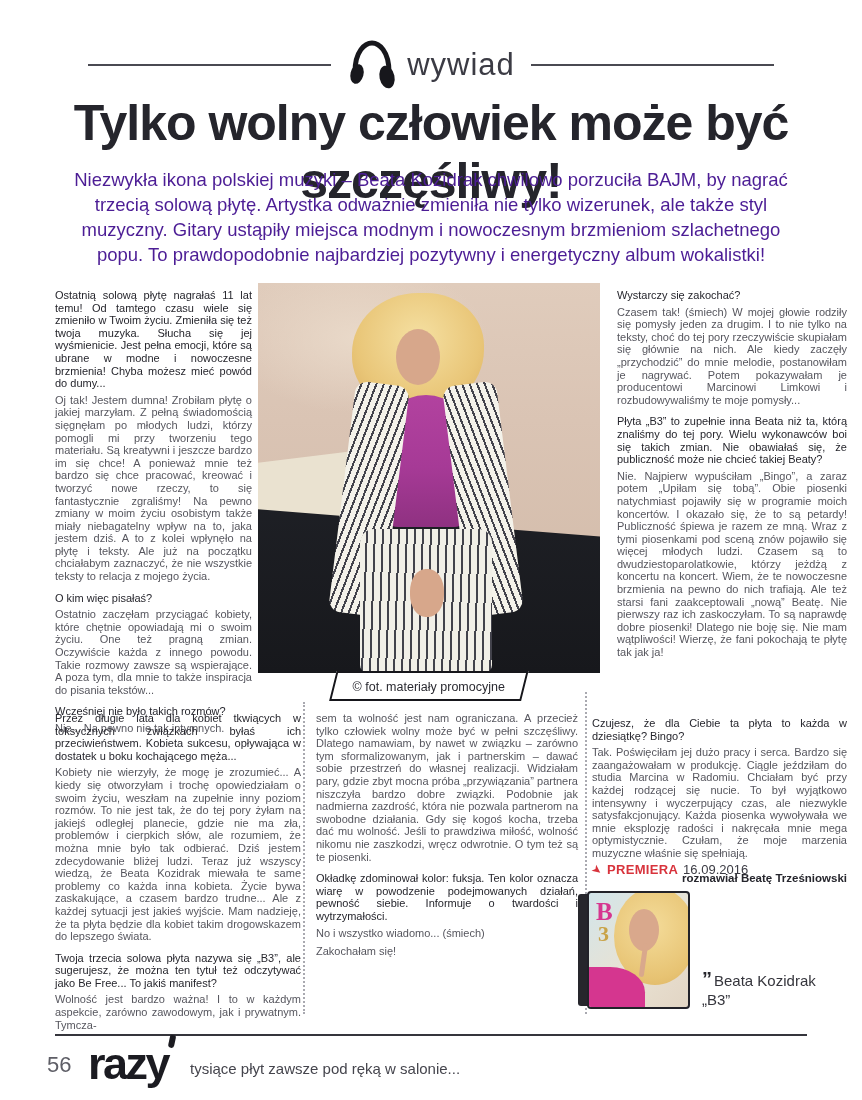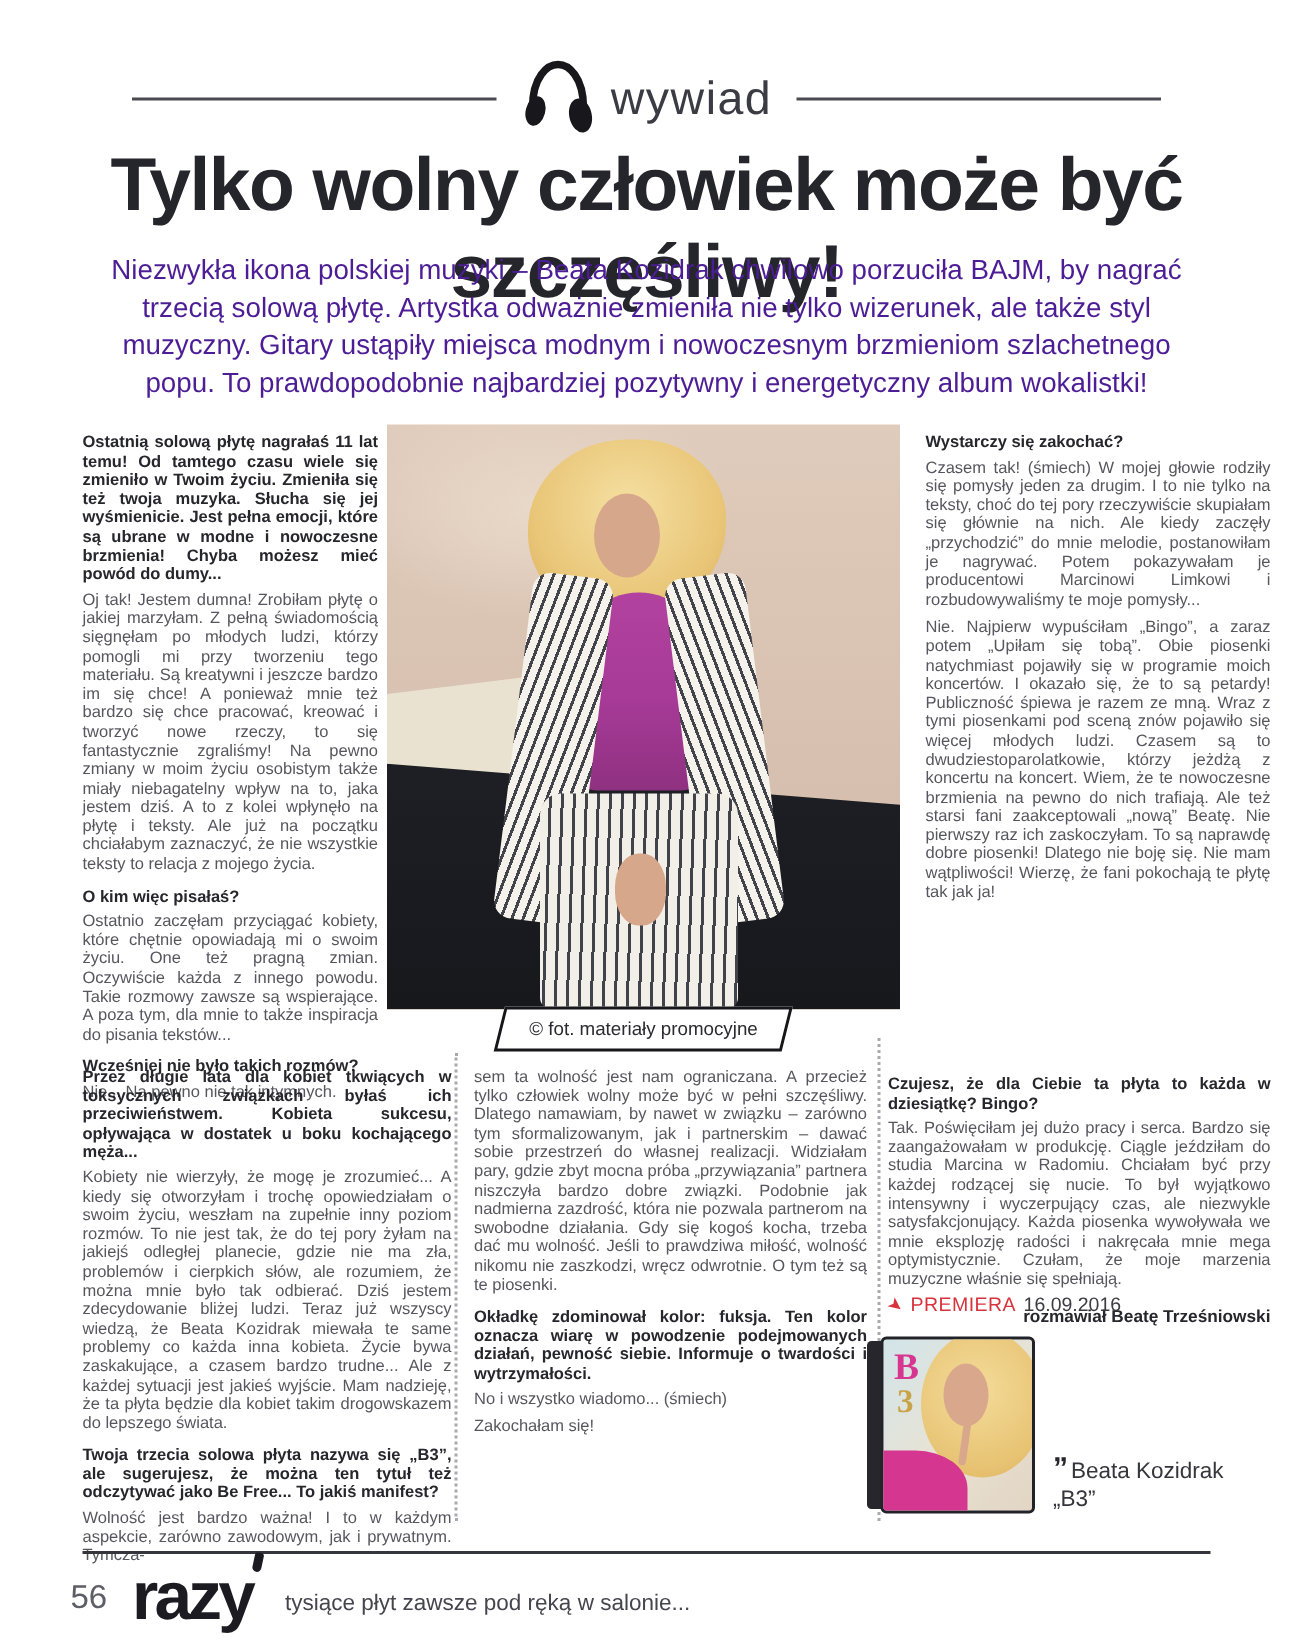--- a/index.html
+++ b/index.html
@@ -14,21 +14,21 @@
 
   
   .title{position:absolute;top:94px;left:0;width:862px;text-align:center;
          font-size:50px;font-weight:bold;letter-spacing:-1px;color:#25252c;}
   .lead{position:absolute;top:167px;left:58px;width:746px;text-align:center;
         font-size:18.5px;line-height:25px;color:#4c1d95;}
 
   
   .col{position:absolute;text-align:justify;font-size:11px;line-height:12.6px;color:#56565e;}
   .col p{margin:0 0 6px;}
-  .col p.q{font-weight:bold;color:#26262d;margin:9px 0 4px;}
+  .col p.q{font-weight:normal;color:#26262d;margin:9px 0 4px;}
   .col p:first-child{margin-top:0;}
   #col-left-top{left:55px;top:289px;width:197px;}
   #col-left-bottom{left:55px;top:712px;width:246px;}
   #col-middle{left:316px;top:712px;width:262px;}
   #col-right-top{left:617px;top:289px;width:230px;}
   #col-right-bottom{left:592px;top:717px;width:255px;}
   .byline{text-align:right;font-weight:bold;color:#26262d;font-size:11.5px;margin-top:12px;}
 
   
   .vsep{position:absolute;width:0;border-left:2px dotted #a9a9b0;}
@@ -64,21 +64,21 @@
   .hands{position:absolute;left:152px;top:286px;width:34px;height:48px;border-radius:46%;
       background:#d7a78b;}
   .photo-caption-box{position:absolute;left:50%;top:388px;transform:translateX(-50%) skewX(-14deg);
       background:#ffffff;border:2px solid #16161b;padding:4px 18px;white-space:nowrap;}
   .photo-caption-box span{display:inline-block;transform:skewX(14deg);
       font-size:12.5px;color:#2a2a31;}
 
   
   #premiere{position:absolute;left:592px;top:862px;font-size:13px;display:flex;align-items:center;gap:5px;}
   .premiere-arrow{display:inline-block;transform:rotate(38deg);color:#d8333c;font-size:12px;line-height:1;}
-  .premiere-label{font-weight:normal;color:#d8333c;letter-spacing:.3px;}
+  .premiere-label{font-weight:bold;color:#d8333c;letter-spacing:.3px;}
   .premiere-date{color:#3c3c44;}
 
   
   #album{position:absolute;left:578px;top:891px;width:112px;height:118px;}
   .album-spine{position:absolute;left:0;top:3px;width:10px;height:112px;background:#26262c;
       border-radius:3px 0 0 3px;}
   .album-cover{position:absolute;left:9px;top:0;right:0;bottom:0;border:2px solid #222229;
       border-radius:4px;overflow:hidden;
       background:linear-gradient(135deg,#d2e5ea 0%,#e9e2d3 55%,#e2d5c4 100%);}
   .cover-hair{position:absolute;right:-8px;top:-6px;width:82px;height:98px;border-radius:50%;
@@ -148,20 +148,21 @@
   <div class="col" id="col-middle">
     <p class="a">sem ta wolność jest nam ograniczana. A przecież tylko człowiek wolny może być w pełni szczęśliwy. Dlatego namawiam, by nawet w związku – zarówno tym sformalizowanym, jak i partnerskim – dawać sobie przestrzeń do własnej realizacji. Widziałam pary, gdzie zbyt mocna próba „przywiązania” partnera niszczyła bardzo dobre związki. Podobnie jak nadmierna zazdrość, która nie pozwala partnerom na swobodne działania. Gdy się kogoś kocha, trzeba dać mu wolność. Jeśli to prawdziwa miłość, wolność nikomu nie zaszkodzi, wręcz odwrotnie. O tym też są te piosenki.</p>
     <p class="q">Okładkę zdominował kolor: fuksja. Ten kolor oznacza wiarę w powodzenie podejmowanych działań, pewność siebie. Informuje o twardości i wytrzymałości.</p>
     <p class="a">No i wszystko wiadomo... (śmiech)</p>
     <p class="a">Zakochałam się!</p>
   </div>
 
   <div class="col" id="col-right-top">
     <p class="q">Wystarczy się zakochać?</p>
     <p class="a">Czasem tak! (śmiech) W mojej głowie rodziły się pomysły jeden za drugim. I to nie tylko na teksty, choć do tej pory rzeczywiście skupiałam się głównie na nich. Ale kiedy zaczęły „przychodzić” do mnie melodie, postanowiłam je nagrywać. Potem pokazywałam je producentowi Marcinowi Limkowi i rozbudowywaliśmy te moje pomysły...</p>
+    <p class="q">Płyta „B3” to zupełnie inna Beata niż ta, którą znaliśmy do tej pory. Wielu wykonawców boi się takich zmian. Nie obawiałaś się, że publiczność może nie chcieć takiej Beaty?</p>
     <p class="a">Nie. Najpierw wypuściłam „Bingo”, a zaraz potem „Upiłam się tobą”. Obie piosenki natychmiast pojawiły się w programie moich koncertów. I okazało się, że to są petardy! Publiczność śpiewa je razem ze mną. Wraz z tymi piosenkami pod sceną znów pojawiło się więcej młodych ludzi. Czasem są to dwudziestoparolatkowie, którzy jeżdżą z koncertu na koncert. Wiem, że te nowoczesne brzmienia na pewno do nich trafiają. Ale też starsi fani zaakceptowali „nową” Beatę. Nie pierwszy raz ich zaskoczyłam. To są naprawdę dobre piosenki! Dlatego nie boję się. Nie mam wątpliwości! Wierzę, że fani pokochają te płytę tak jak ja!</p>
   </div>
 
   <div class="col" id="col-right-bottom">
     <p class="q">Czujesz, że dla Ciebie ta płyta to każda w dziesiątkę? Bingo?</p>
     <p class="a">Tak. Poświęciłam jej dużo pracy i serca. Bardzo się zaangażowałam w produkcję. Ciągle jeździłam do studia Marcina w Radomiu. Chciałam być przy każdej rodzącej się nucie. To był wyjątkowo intensywny i wyczerpujący czas, ale niezwykle satysfakcjonujący. Każda piosenka wywoływała we mnie eksplozję radości i nakręcała mnie mega optymistycznie. Czułam, że moje marzenia muzyczne właśnie się spełniają.</p>
     <div class="byline">rozmawiał Beatę Trześniowski</div>
   </div>
 
   <div class="vsep" id="sep1"></div>

